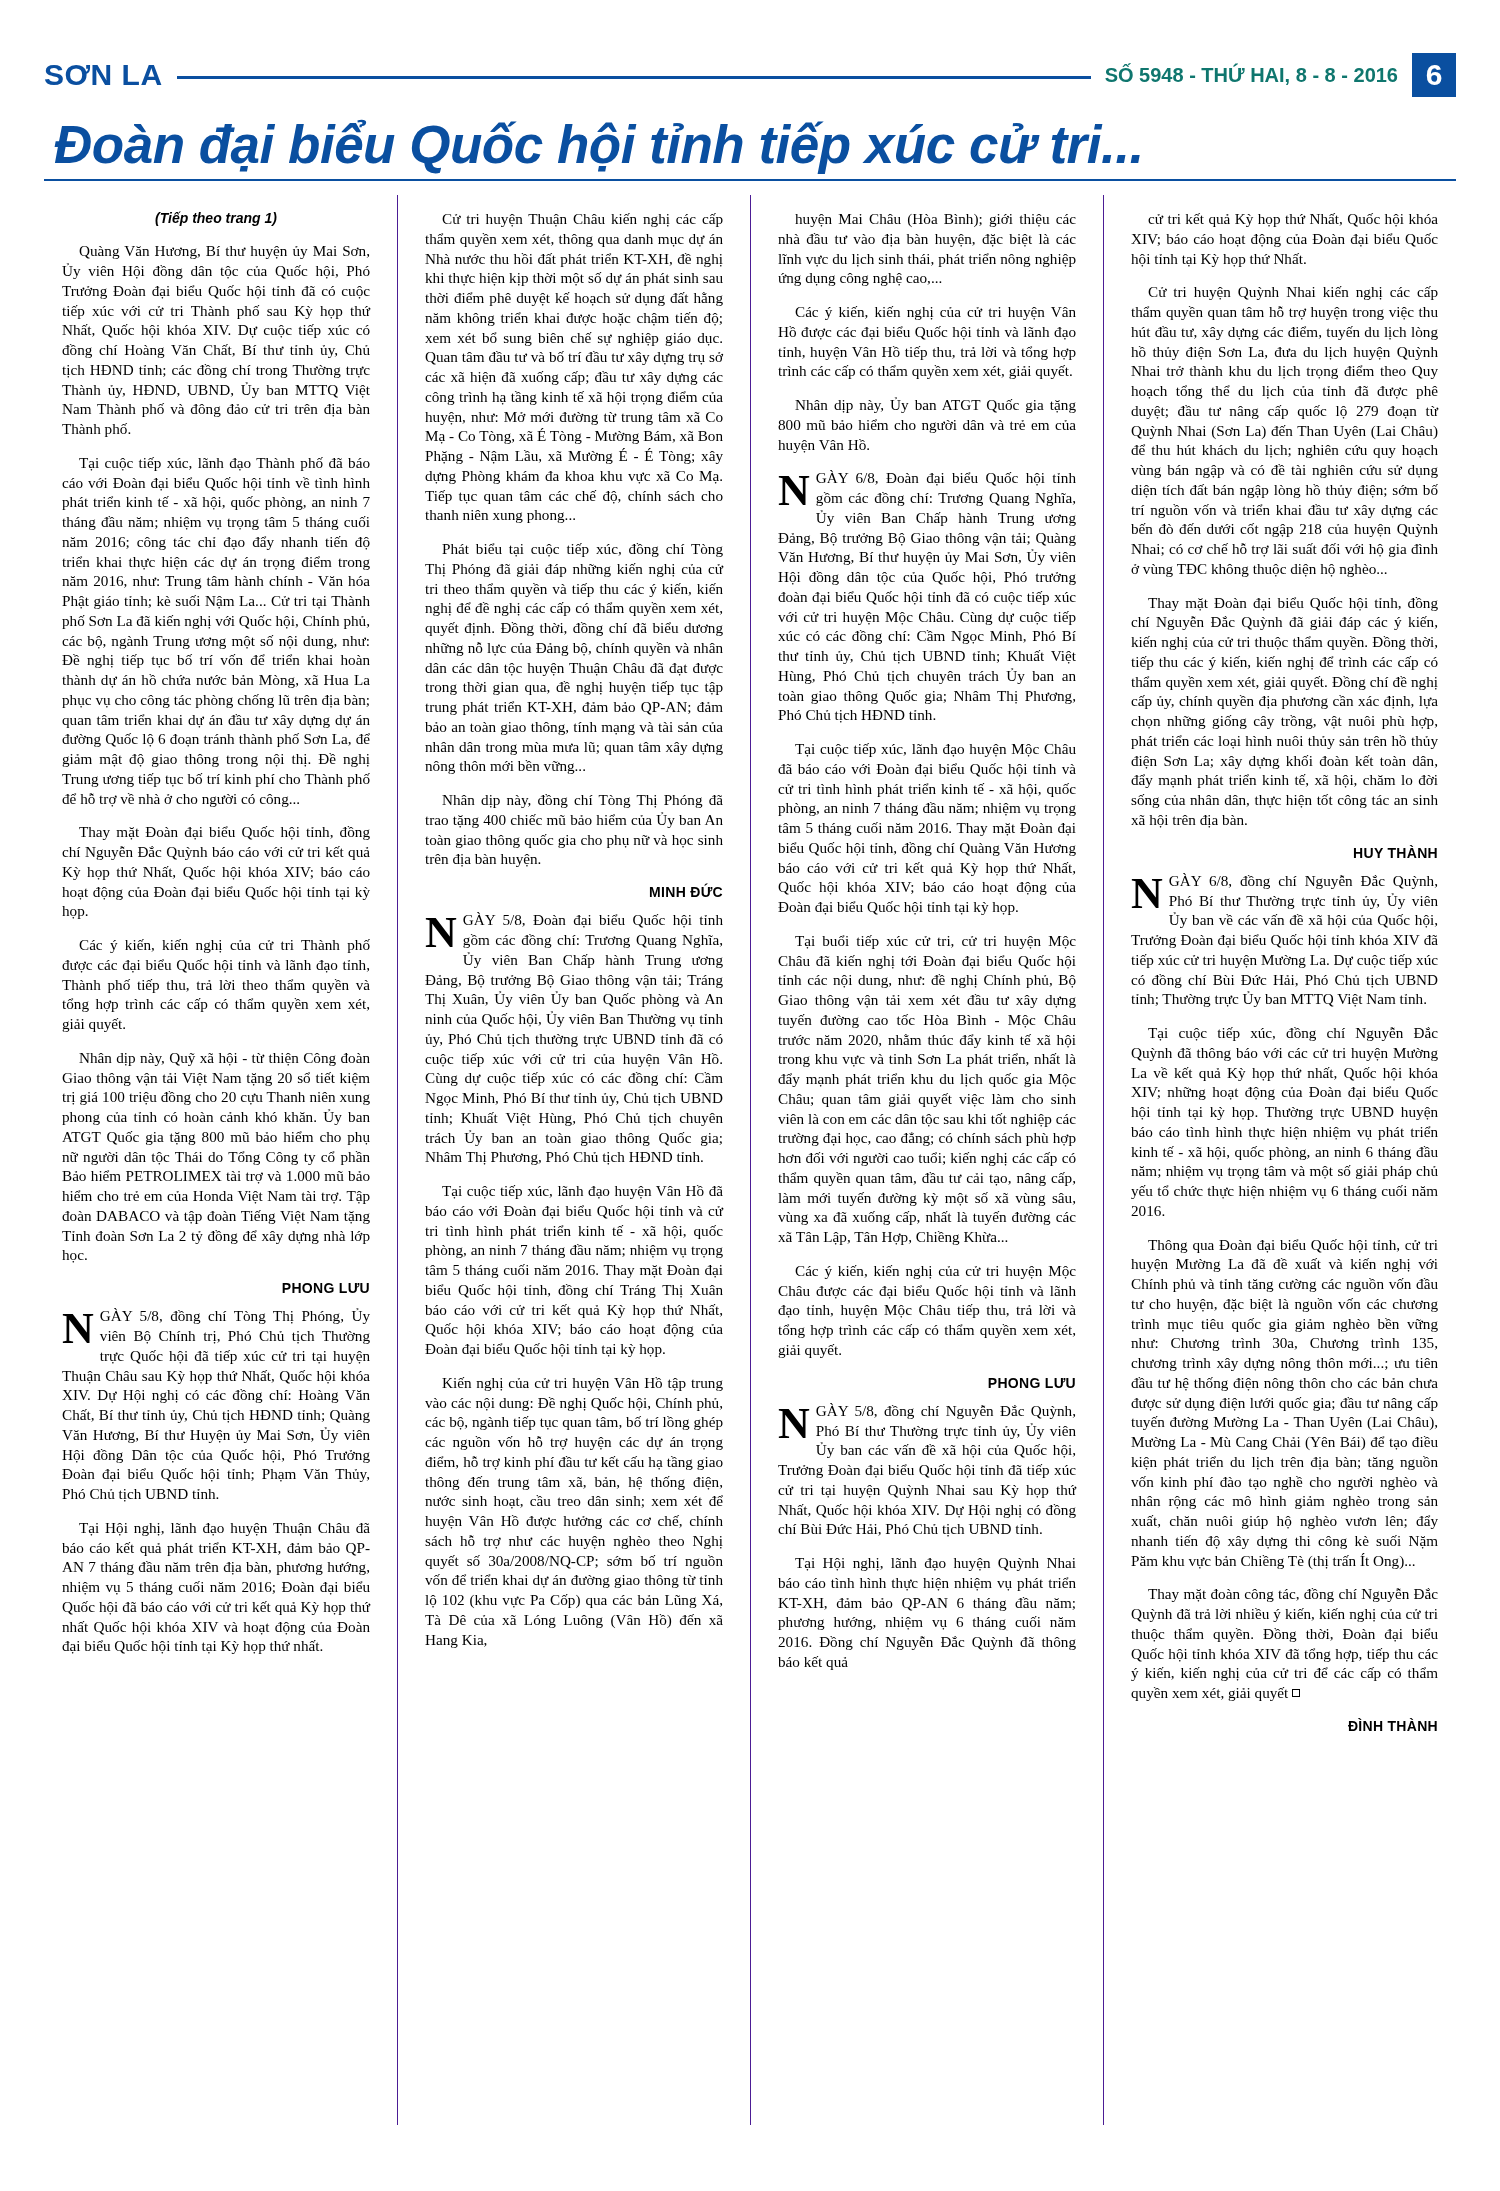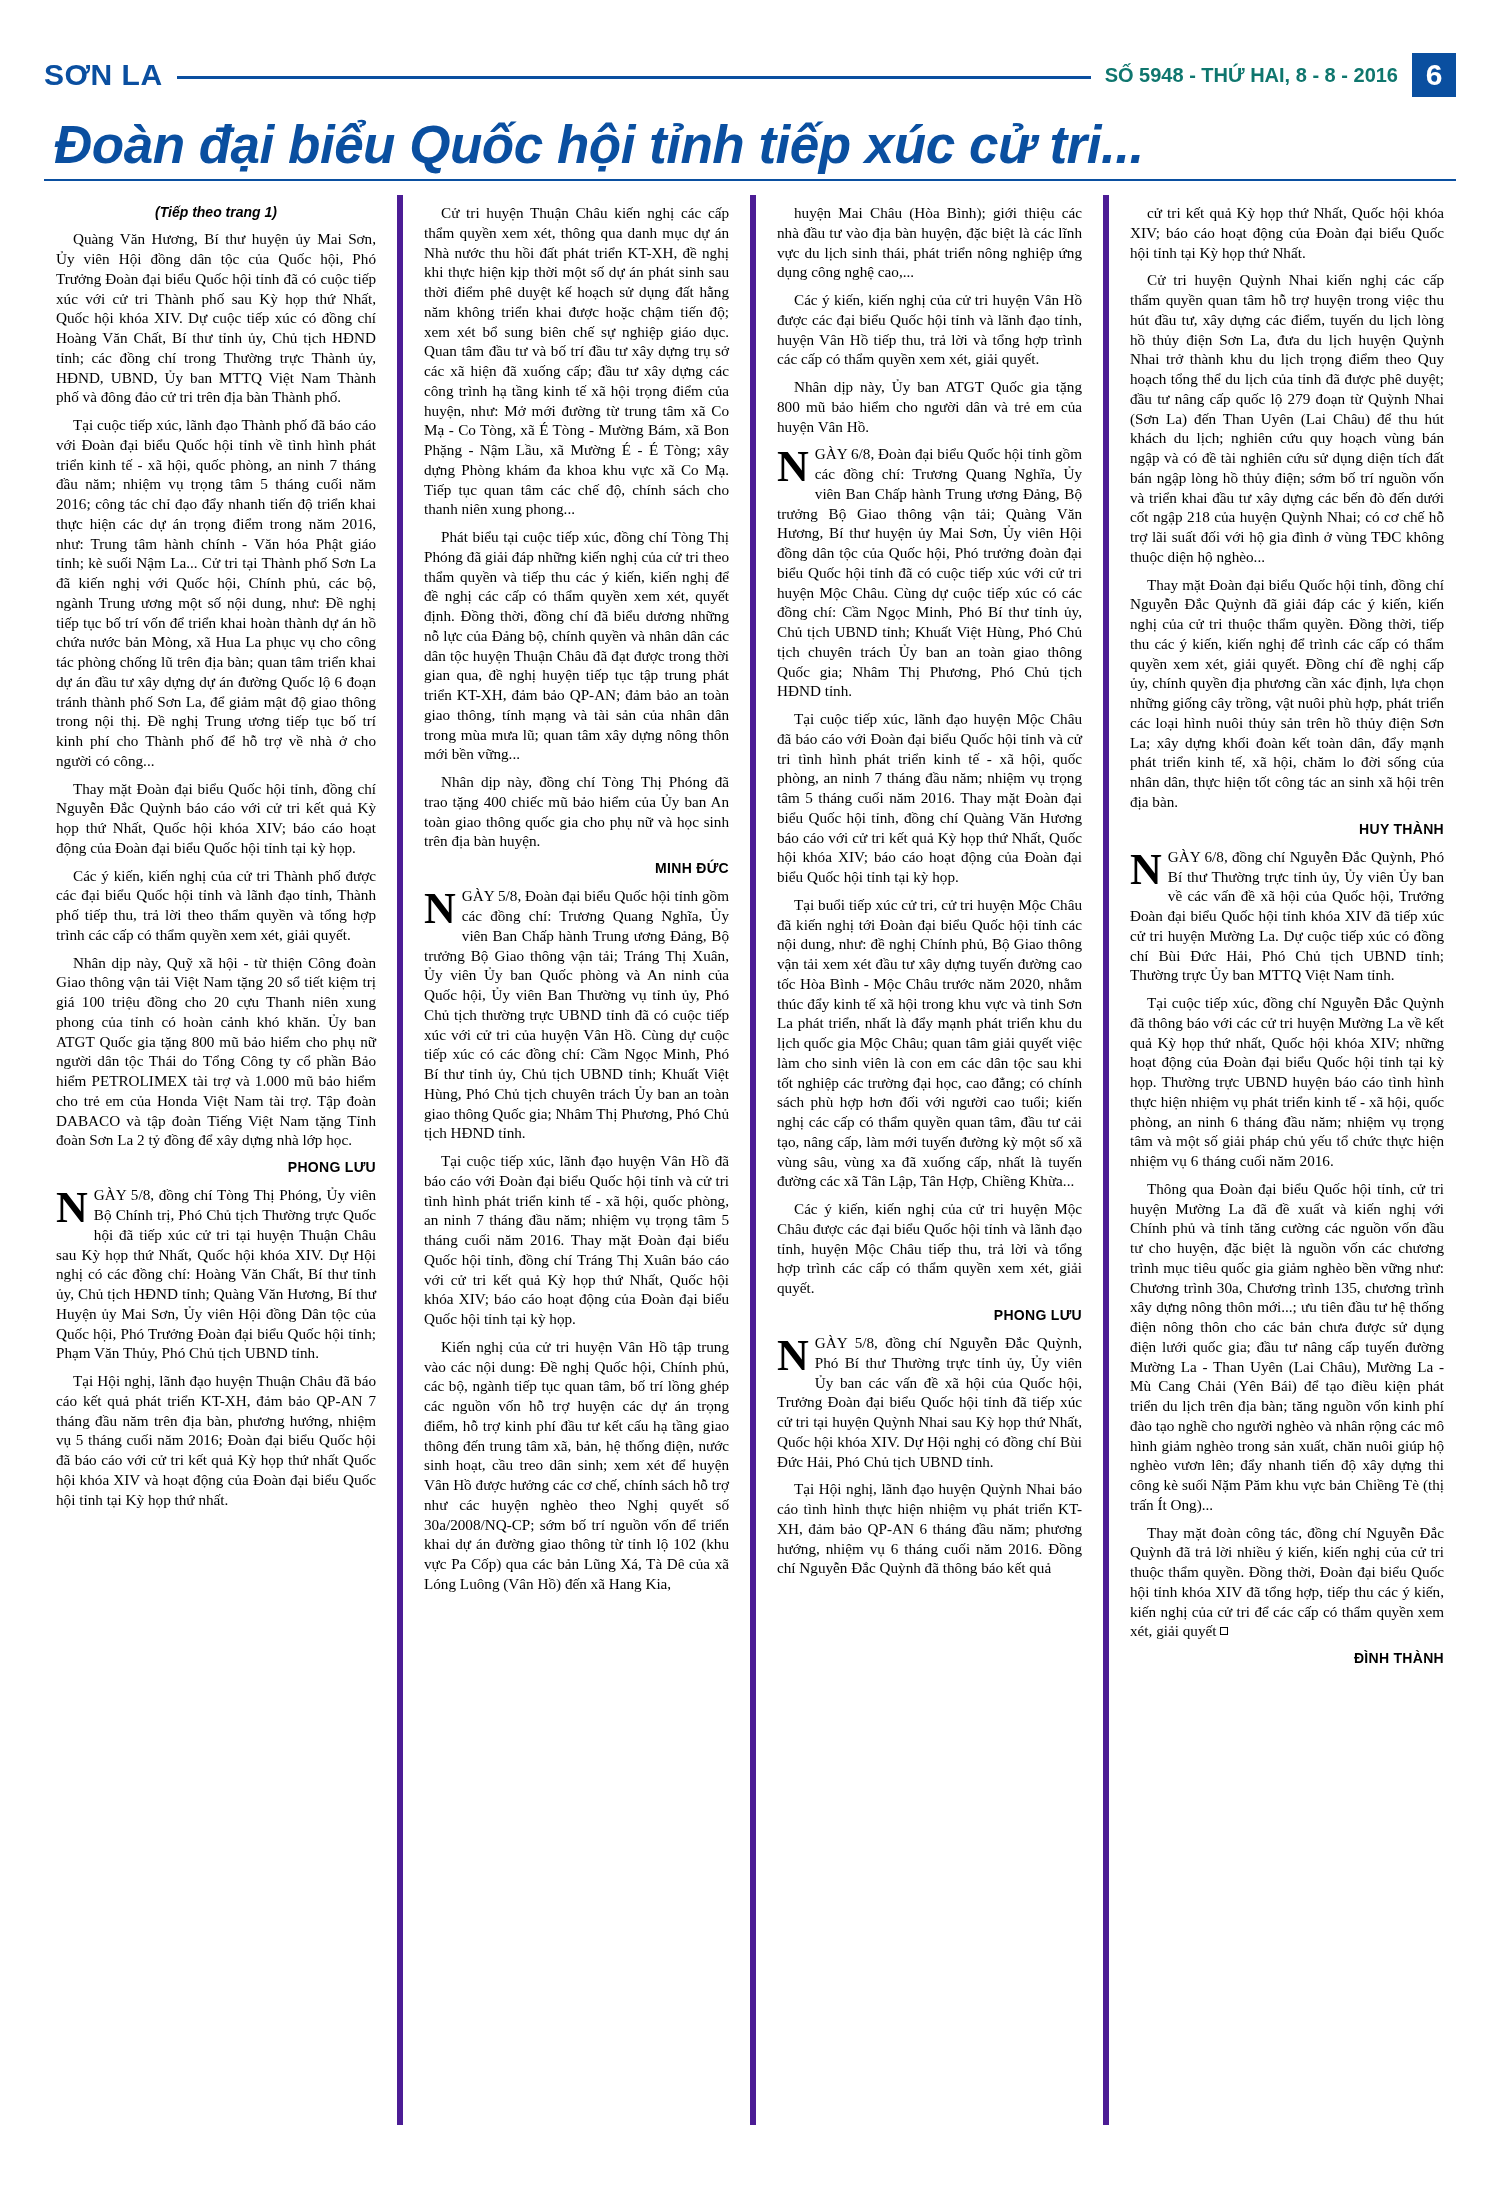--- a/index.html
+++ b/index.html
@@ -90,26 +90,26 @@
   }
   .col {
     width: 25%;
     padding: 0 13px;
     font-size: 15.2px;
     line-height: 1.30;
     text-align: justify;
     position: relative;
   }
   .col + .col {
-    border-left: 6px solid #4c1d95;
+    border-left: 1px solid #4c1d95;
   }
   .col:first-child { padding-left: 4px; }
   .col:last-child { padding-right: 4px; }
 
-  p { margin: 8px; text-indent: 17px; }
+  p { margin: 14px; text-indent: 17px; }
 
   .contd {
     font-family: "Liberation Sans", sans-serif;
     font-weight: bold;
     font-style: italic;
     font-size: 14px;
     text-align: center;
     text-indent: 0;
     margin-bottom: 6px;
   }

